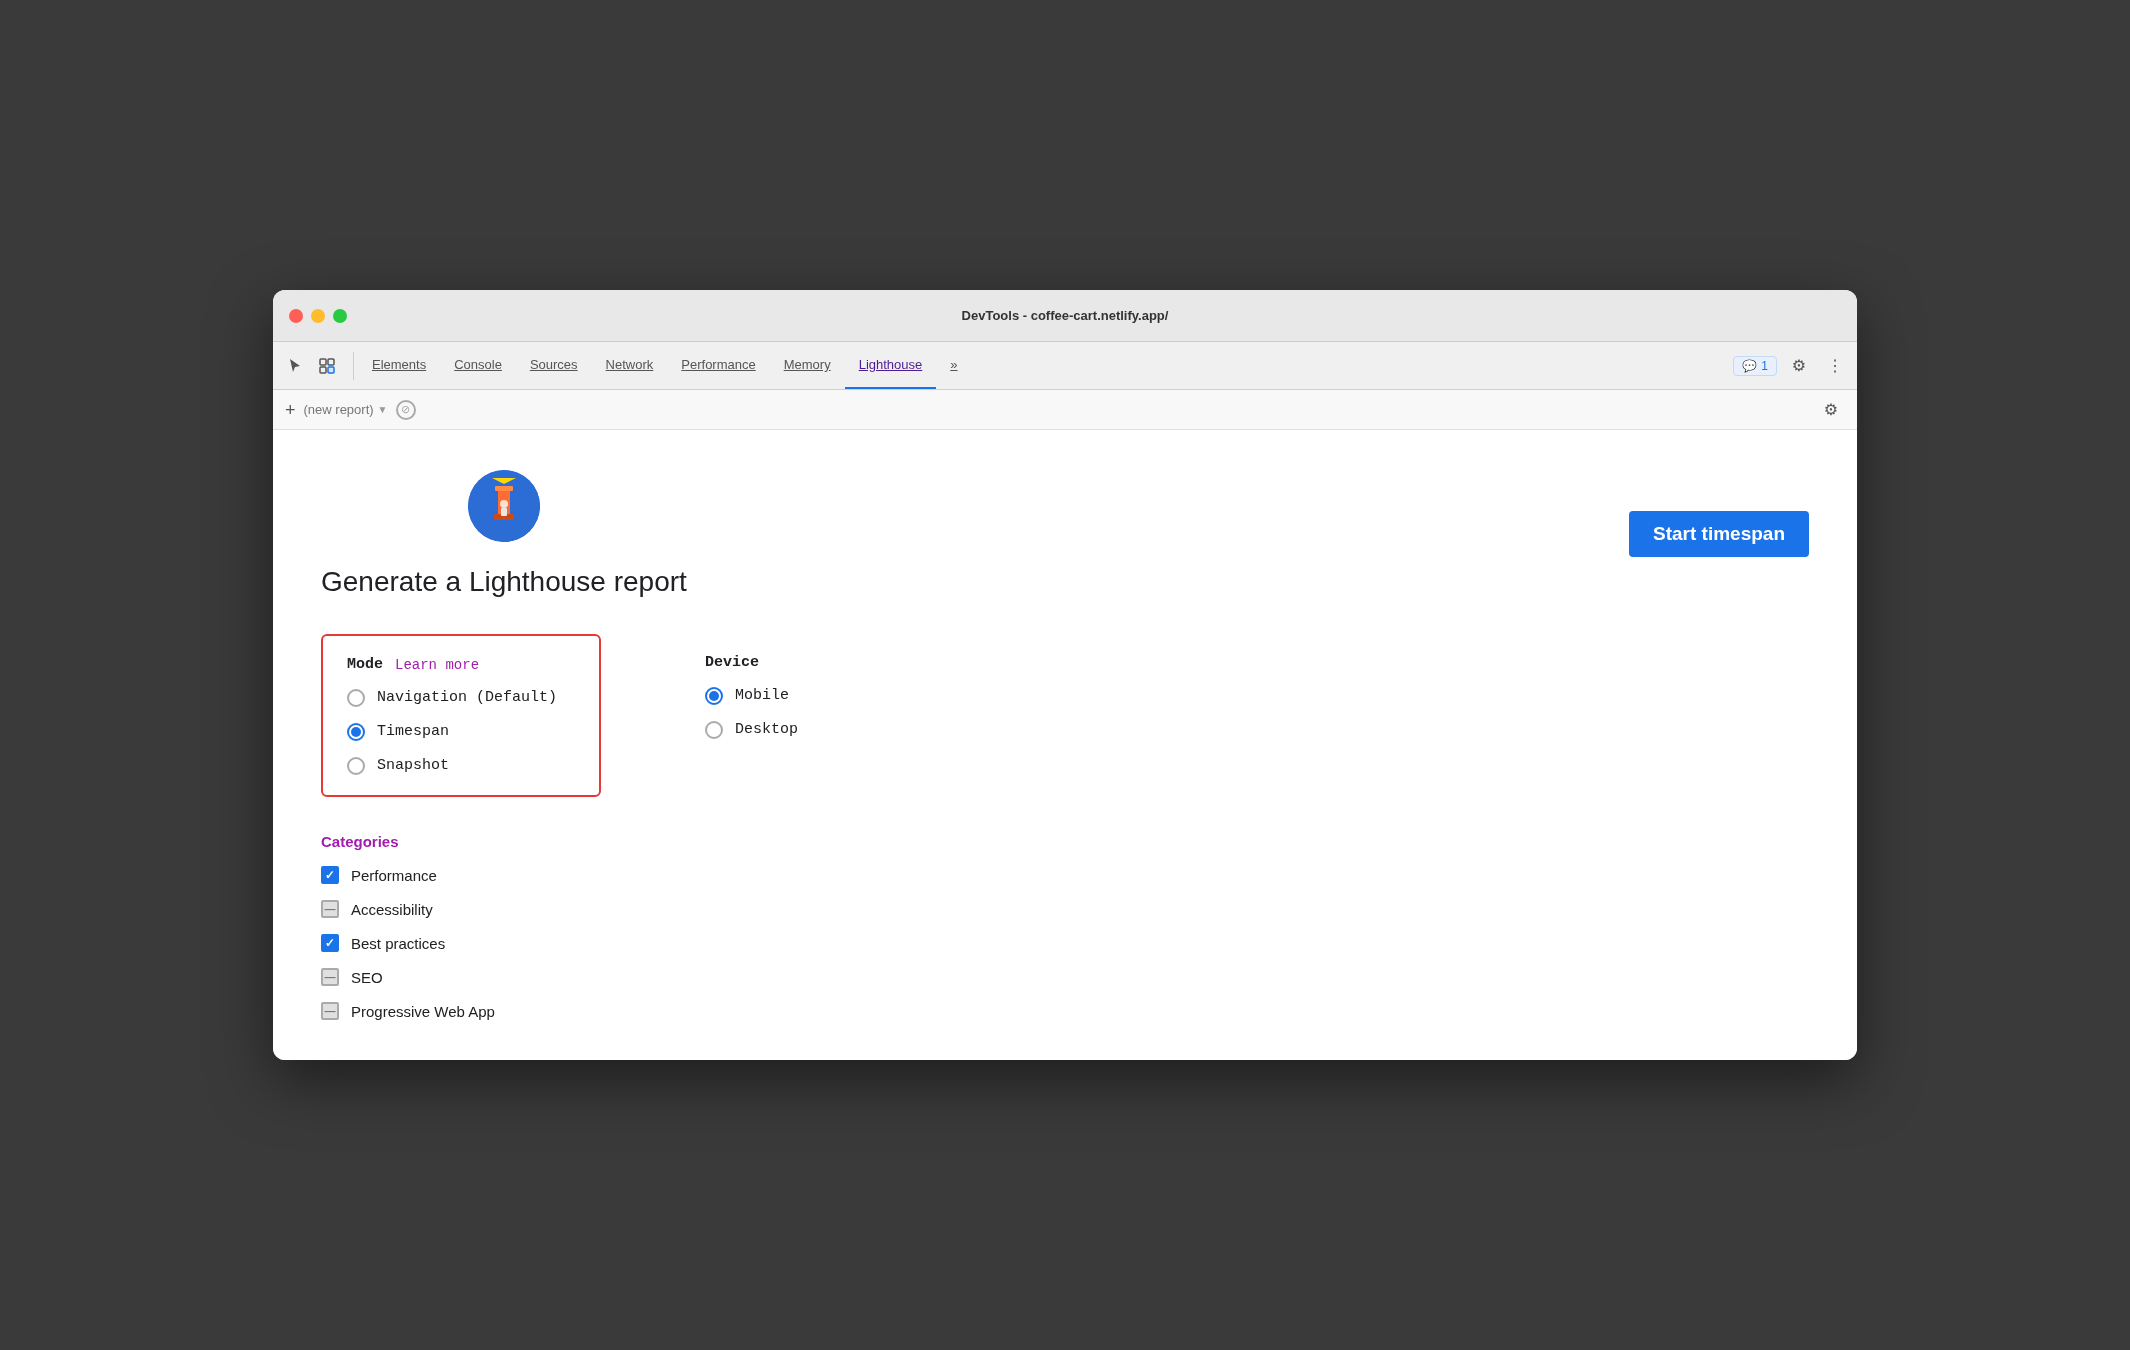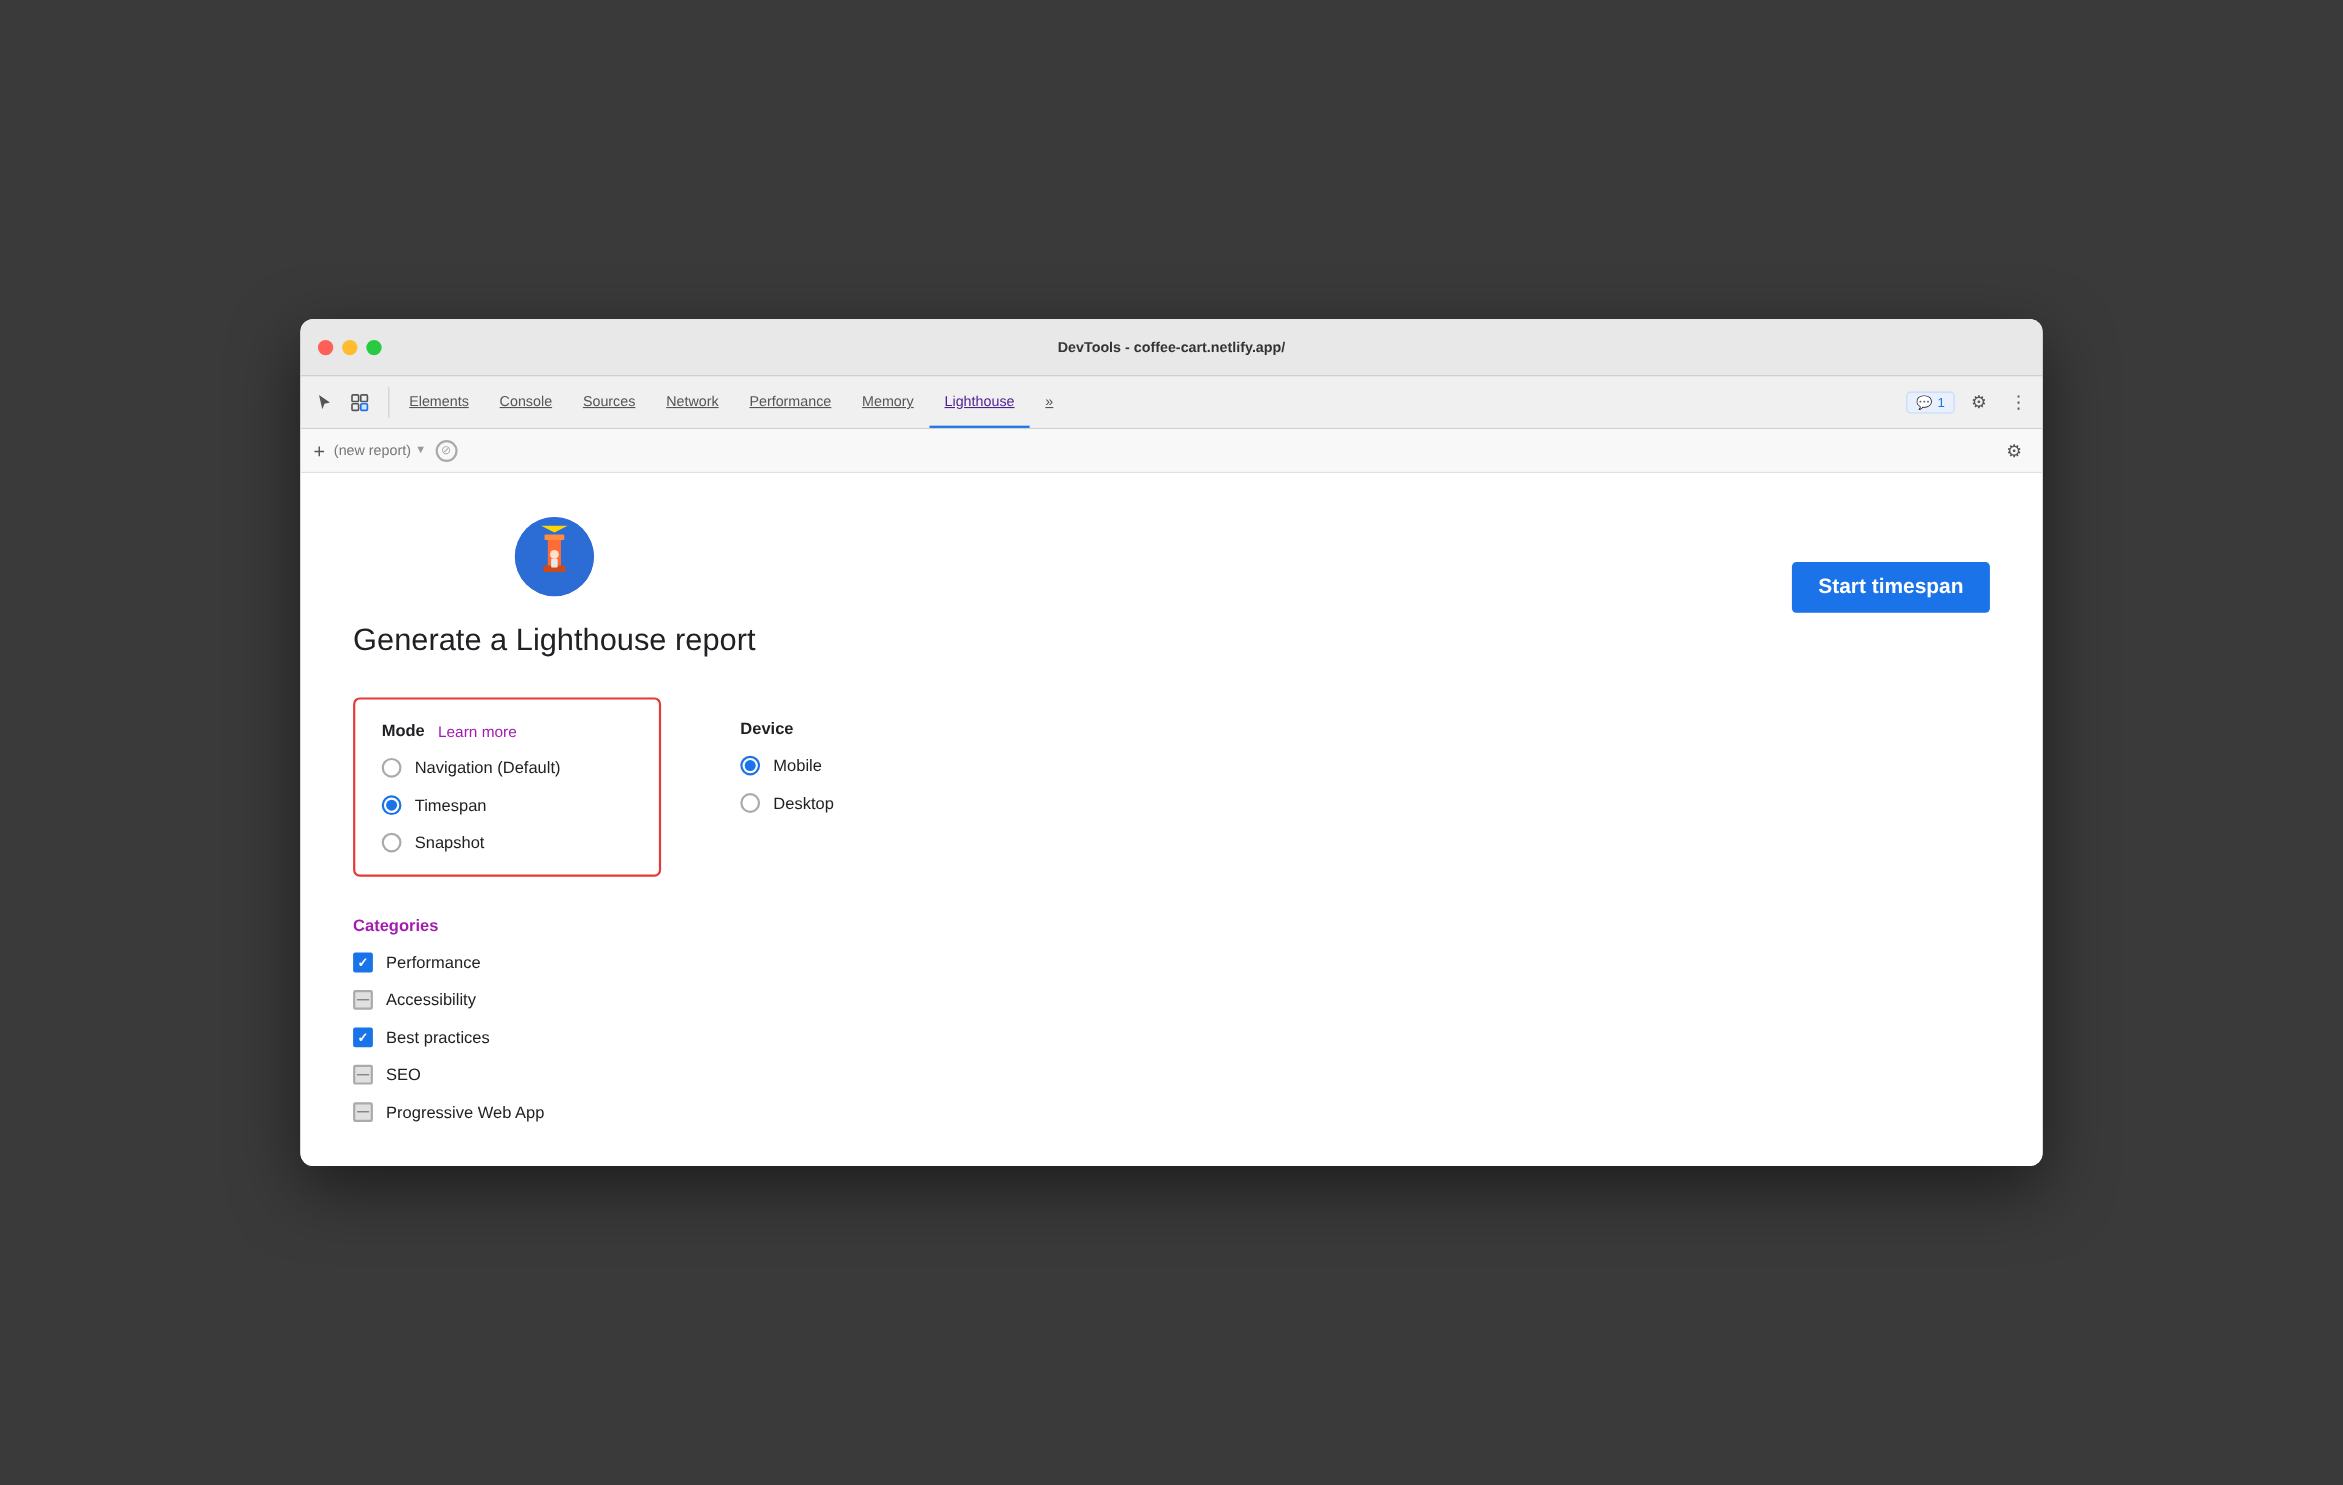--- a/index.html
+++ b/index.html
@@ -236,22 +236,23 @@
       padding: 12px 24px;
       font-size: 19px;
       font-weight: 600;
       cursor: pointer;
       white-space: nowrap;
     }
 
     
     .mode-device-row {
       display: flex;
-      gap: 48px;
+      gap: 80px;
       margin-bottom: 36px;
+      font-family: Liberation Mono, monospace;
     }
 
     .mode-section {
       border: 2px solid #e53935;
       border-radius: 6px;
       padding: 20px 24px;
       min-width: 280px;
     }
 
     .section-header {
@@ -275,21 +276,21 @@
     }
 
     .radio-group {
       display: flex;
       flex-direction: column;
       gap: 16px;
     }
 
     .radio-item {
       display: flex;
-      align-items: center;
+      align-items: flex-start;
       gap: 12px;
       font-size: 15px;
       color: #202124;
       cursor: pointer;
     }
 
     .radio-circle {
       width: 18px;
       height: 18px;
       border-radius: 50%;

